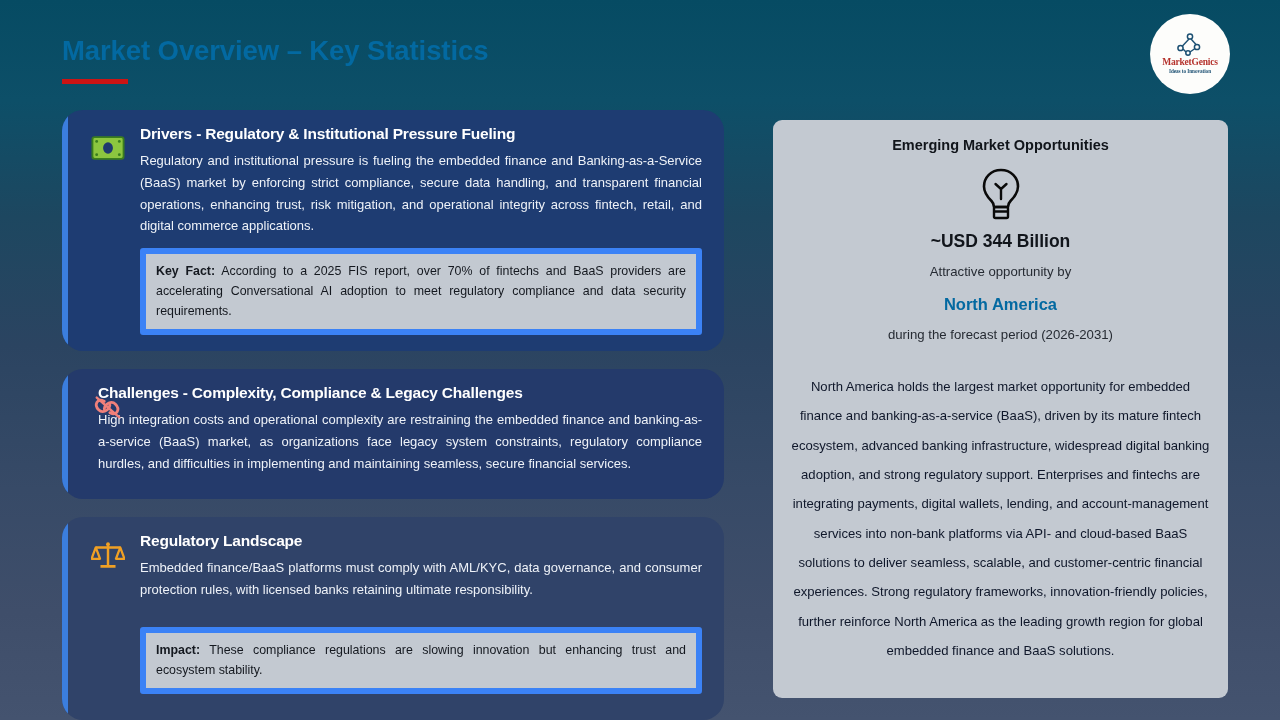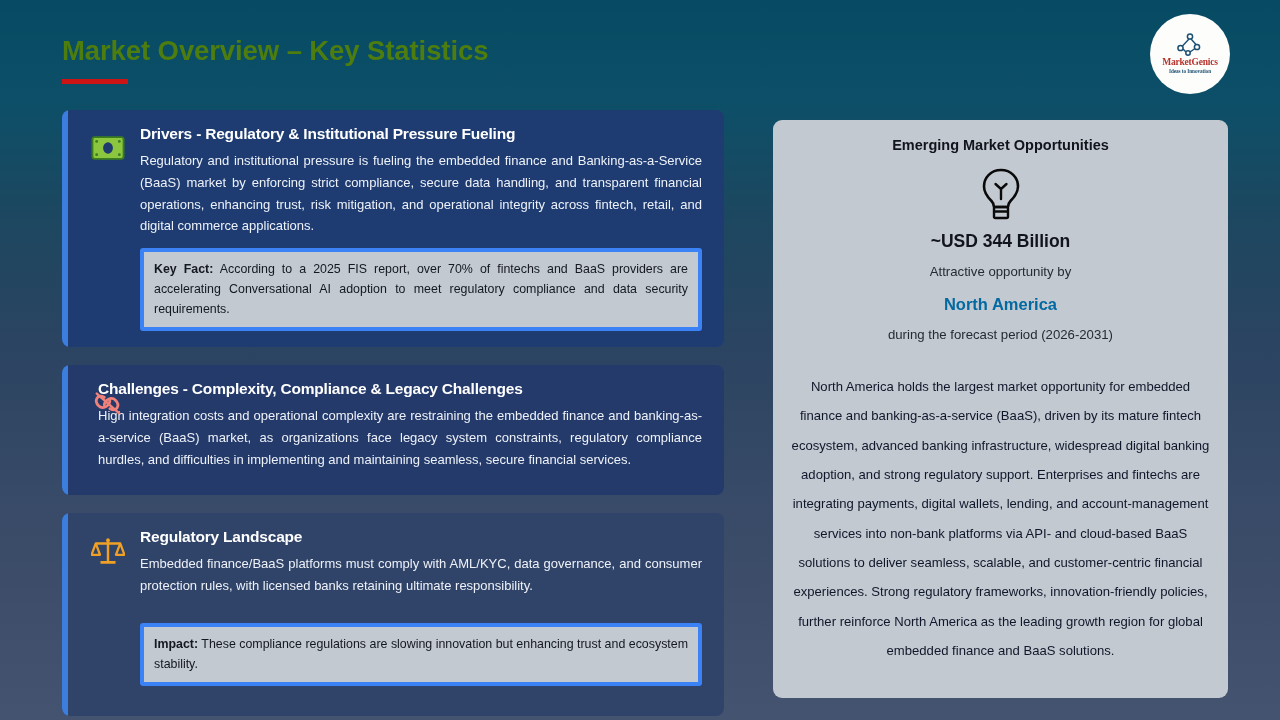--- a/index.html
+++ b/index.html
@@ -19,21 +19,21 @@
   
   .slide-header {
     position: absolute;
     left: 62px;
     top: 34px;
     width: 800px;
   }
   .slide-title {
     font-size: 27.5px;
     font-weight: bold;
-    color: #4d7c0f;
+    color: #0369a1;
     letter-spacing: -0.1px;
     line-height: 1.2;
     white-space: nowrap;
   }
   .title-rule {
     margin-top: 12px;
     width: 66px;
     height: 5px;
     background: #cc1414;
   }
@@ -75,21 +75,21 @@
   
   .left-col {
     position: absolute;
     left: 62px;
     top: 110px;
     width: 662px;
   }
 
   .info-card {
     position: relative;
-    border-radius: 8px;
+    border-radius: 21px;
     overflow: hidden;
     padding: 14px 22px 16px 78px;
     margin-bottom: 18px;
   }
   .info-card::before {
     content: "";
     position: absolute;
     left: 0; top: 0; bottom: 0;
     width: 6px;
     background: #3b7ede;
@@ -122,21 +122,21 @@
     font-size: 13px;
     color: #eef2f8;
     line-height: 1.66;
     text-align: justify;
     text-justify: inter-word;
   }
 
   .callout {
     margin-top: 11px;
     background: #c3c9d1;
-    border: 4px solid #3b82f6;
+    border: 6px solid #3b82f6;
     border-radius: 3px;
     padding: 7px 10px 8px 10px;
     font-size: 12.4px;
     color: #14181f;
     line-height: 1.62;
     text-align: justify;
     text-justify: inter-word;
   }
   .callout b { font-weight: bold; }
   .callout-spaced { margin-top: 26px; }

